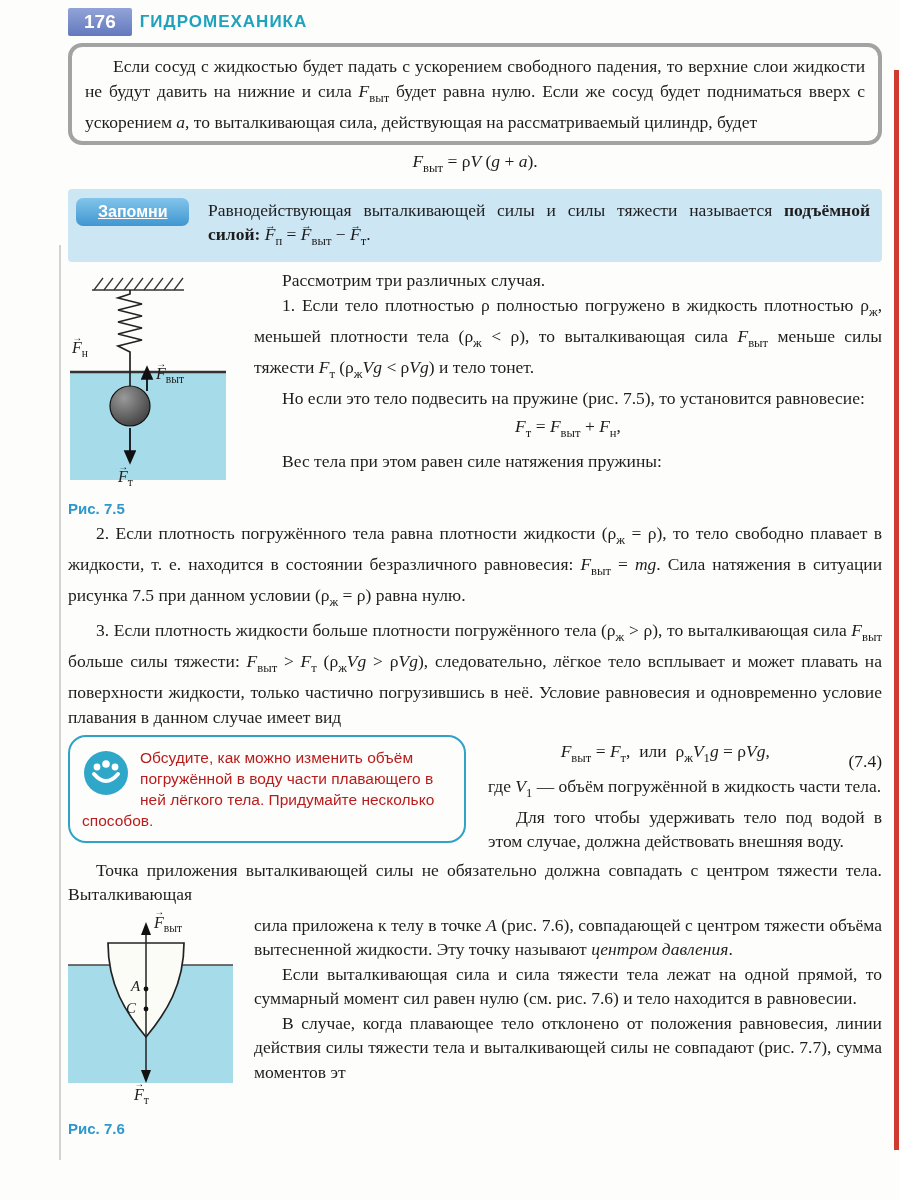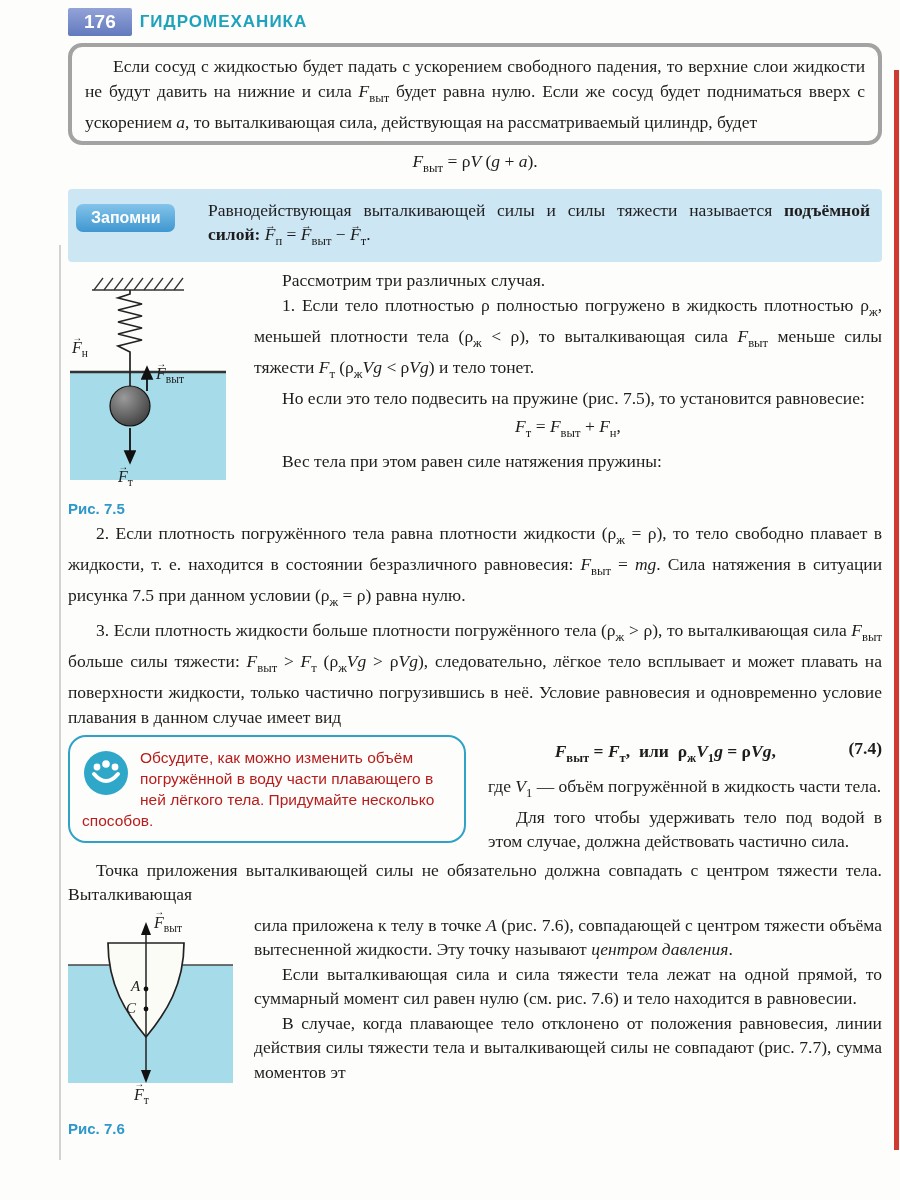--- a/index.html
+++ b/index.html
@@ -38,41 +38,41 @@
   .intro-box{
     border:4px solid #a3a3a3;border-radius:14px;
     padding:7px 13px;margin-top:7px;
   }
 
   .zapomni{
     background:#cde6f4;border-radius:4px;margin-top:8px;
     padding:9px 12px 9px 140px;position:relative;min-height:52px;box-sizing:border-box;
   }
   .zapomni-label{
-    position:absolute;left:8px;top:15px;
+    position:absolute;left:8px;top:9px;
     background:linear-gradient(180deg,#83c4ea,#3f97d0);color:#fff;
     font-family:"Liberation Sans",sans-serif;font-weight:bold;font-size:16px;
-    padding:5px 15px;border-radius:7px;
+    padding:5px 22px;border-radius:7px;text-decoration:underline;
   }
 
   .row{display:flex;margin-top:6px;}
   .fig-col{width:178px;flex:none;}
   .fig-col.wide{width:412px;}
   .text-col{flex:1;min-width:0;padding-left:8px;}
 
   .figure{position:relative;width:170px;}
   .figure svg{display:block;}
   .fig-label{position:absolute;font-size:16px;line-height:1;white-space:nowrap;}
   .pt-label{position:absolute;font-size:15px;font-style:italic;line-height:1;}
   .caption{
     color:#2e97cc;font-weight:bold;font-family:"Liberation Sans",sans-serif;
     font-size:15px;text-align:left;margin-top:7px;width:160px;
   }
 
-  .eq-row{display:flex;align-items:flex-start;font-weight:bold;}
+  .eq-row{display:flex;align-items:flex-end;}
   .eq-row .formula{flex:1;}
   .eq-num{font-size:17.5px;line-height:26px;padding-left:6px;}
 
   .discussion{
     border:2.5px solid #2fa2c6;border-radius:18px;
     width:398px;box-sizing:border-box;padding:10px 12px;
     font-family:"Liberation Sans",sans-serif;font-size:15.5px;line-height:21px;
     text-align:left;color:#b91c1c;
   }
   .discussion-icon{float:left;width:48px;height:48px;margin:2px 10px 2px 0;}
@@ -169,21 +169,21 @@
           </svg>
           <span>Обсудите, как можно изменить объём погружённой в воду части плавающего в ней лёгкого тела. Придумайте несколько способов.</span>
         </div>
       </div>
       <div class="text-col">
         <div class="eq-row">
           <div class="formula"><i>F</i><sub>выт</sub> = <i>F</i><sub>т</sub>,&nbsp;&nbsp;или&nbsp;&nbsp;ρ<sub>ж</sub><i>V</i><sub>1</sub><i>g</i> = ρ<i>Vg</i>,</div>
           <div class="eq-num">(7.4)</div>
         </div>
         <p>где <i>V</i><sub>1</sub> — объём погружённой в жидкость части тела.</p>
-        <p class="indent">Для того чтобы удерживать тело под водой в этом случае, должна действовать частично сила.</p>
+        <p class="indent">Для того чтобы удерживать тело под водой в этом случае, должна действовать внешняя воду.</p>
       </div>
     </div>
 
     <p class="indent mt">Точка приложения выталкивающей силы не обязательно должна совпадать с центром тяжести тела. Выталкивающая</p>
 
     <div class="row">
       <div class="fig-col">
         <div class="figure">
           <svg width="165" height="200" viewBox="0 0 165 200">
 

